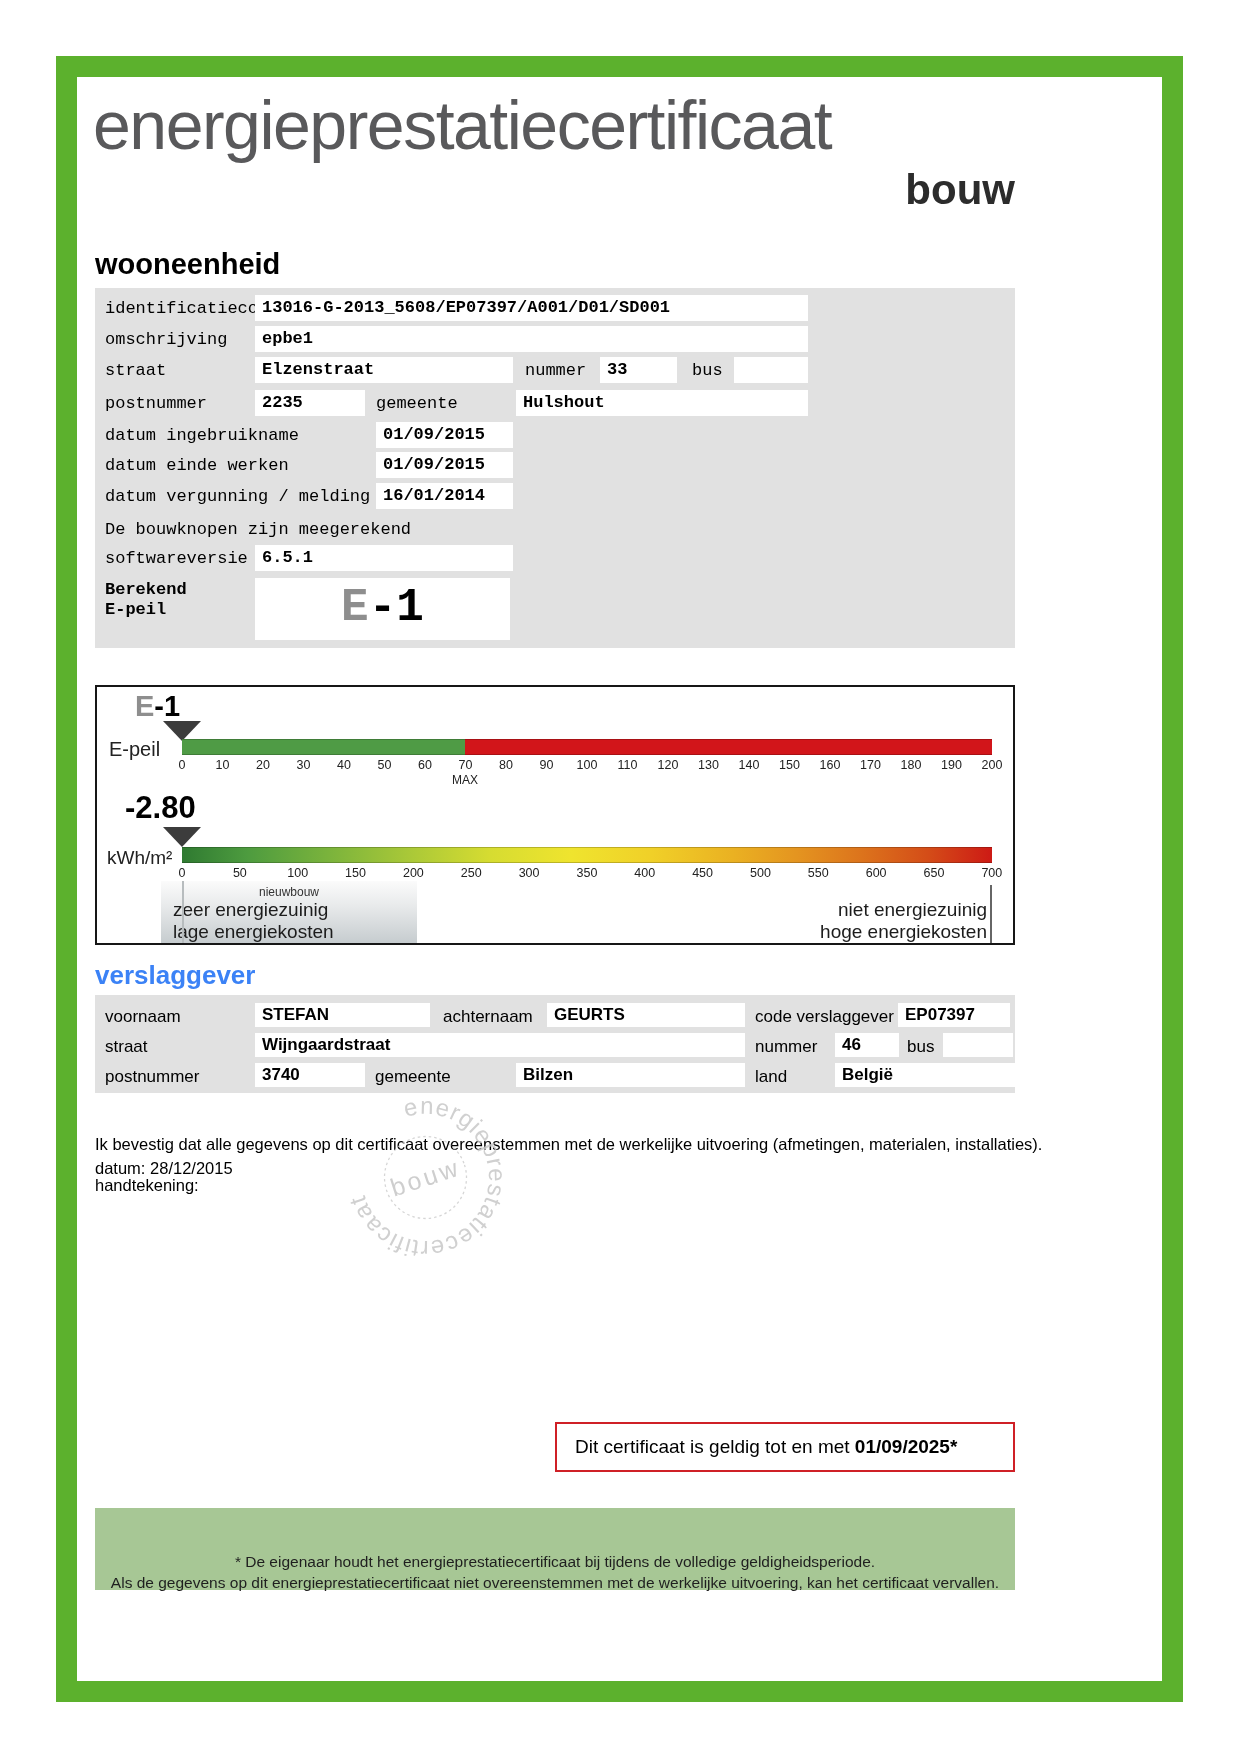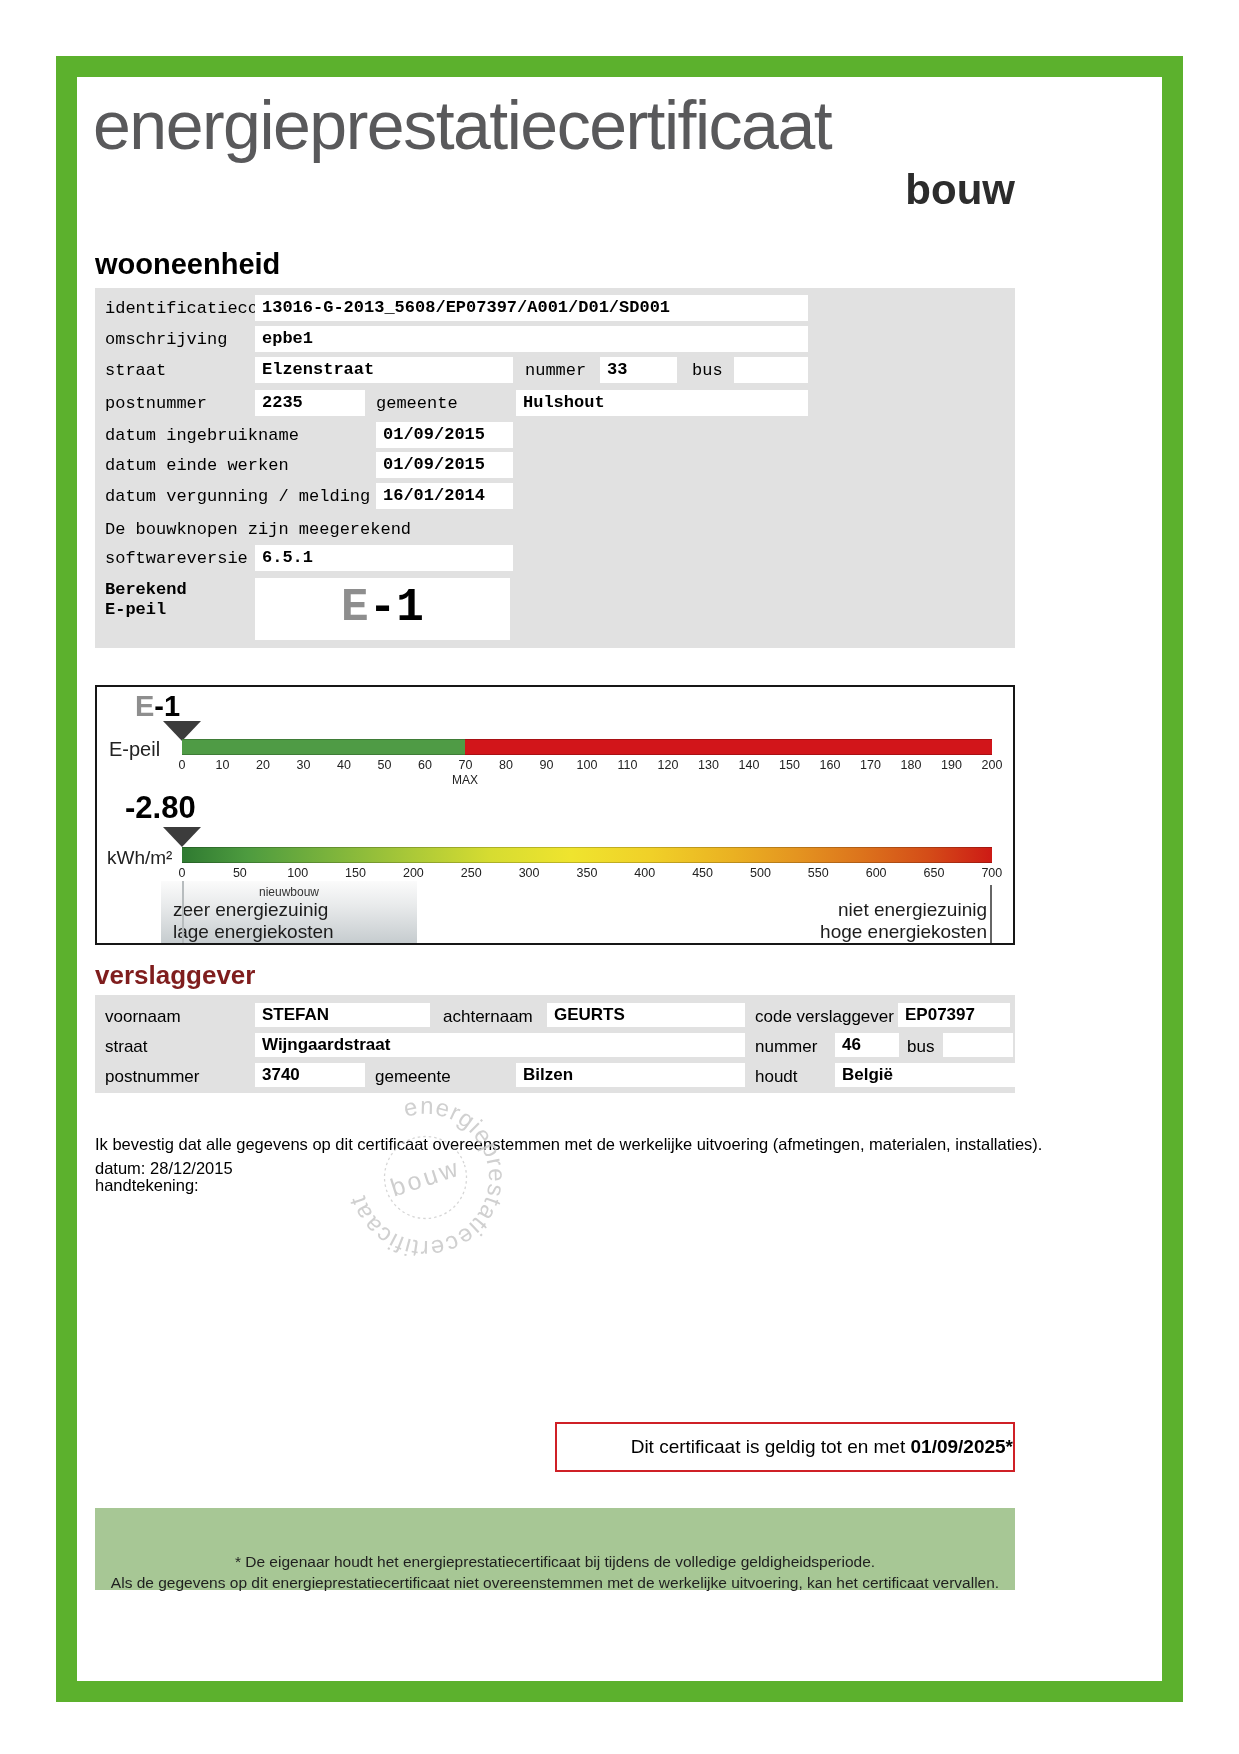--- a/index.html
+++ b/index.html
@@ -5,21 +5,21 @@
   html,body{margin:0;padding:0;background:#ffffff;}
   .page{position:relative;width:1239px;height:1754px;background:#ffffff;
         font-family:"Liberation Sans",sans-serif;color:#000;overflow:hidden;}
   .frame{position:absolute;left:56px;top:56px;width:1127px;height:1646px;
          border:21px solid #5cb12d;box-sizing:border-box;}
   .title{position:absolute;left:93px;top:86px;width:922px;font-size:68px;
          letter-spacing:-1.5px;color:#59595b;white-space:nowrap;}
   .subtitle{position:absolute;left:95px;top:166px;width:920px;text-align:right;
             font-size:42px;font-weight:bold;color:#2c2c2c;}
   .h1{position:absolute;font-weight:bold;font-size:29px;color:#000;}
-  .h2{position:absolute;font-weight:bold;font-size:26px;color:#7f1d1d;}
+  .h2{position:absolute;font-weight:bold;font-size:26px;color:#3b82f6;}
   .panel{position:absolute;background:#e1e1e1;}
   .lbl{position:absolute;font-size:17px;color:#000;white-space:nowrap;}
   .lbl-b{position:absolute;font-size:17px;font-weight:bold;color:#000;white-space:nowrap;}
   .box{position:absolute;background:#ffffff;font-size:17px;font-weight:bold;
        line-height:26px;padding-left:7px;box-sizing:border-box;white-space:nowrap;overflow:hidden;}
   .box2{line-height:24px;}
   .bigbox{position:absolute;background:#ffffff;text-align:center;}
   .bigval{font-size:46px;font-weight:bold;line-height:60px;}
   .gray-letter{color:#8e8e8e;}
   .scalebox{position:absolute;left:95px;top:685px;width:920px;height:260px;
@@ -41,21 +41,21 @@
   .notebox{position:absolute;left:64px;top:194px;width:256px;height:62px;
            background:linear-gradient(180deg,#fbfbfb 0%,#e8eaeb 40%,#c6cccf 100%);}
   .nieuwbouw{text-align:center;font-size:12px;color:#333;padding-top:4px;}
   .noteline{font-size:19px;color:#1c1c1c;line-height:21.5px;padding-left:12px;}
   .rightnote{position:absolute;left:590px;top:212px;width:300px;text-align:right;
              font-size:19px;color:#1c1c1c;line-height:22px;}
   .vline{position:absolute;width:2px;}
   .stmt{position:absolute;left:95px;font-size:16.5px;color:#000;white-space:nowrap;margin-top:27px;}
   .stamp{position:absolute;left:338px;top:1090px;transform:rotate(-18deg);opacity:.85;}
   .validity{position:absolute;left:555px;top:1422px;width:460px;height:50px;
-            border:2px solid #cf2026;box-sizing:border-box;background:#fff;text-align:right;}
+            border:2px solid #cf2026;box-sizing:border-box;background:#fff;}
   .validity-text{font-size:19px;line-height:46px;padding-left:18px;white-space:nowrap;}
   .footer{position:absolute;left:95px;top:1508px;width:920px;height:82px;background:#a7c795;
           text-align:center;font-size:15.5px;color:#1f1f1f;box-sizing:border-box;padding-top:43px;
           line-height:21px;}
 </style>
 </head>
 <body>
 
 <div class="page">
 
@@ -188,21 +188,21 @@
     <span class="box box2" style="left:160px;top:38px;width:490px;height:24px;">Wijngaardstraat</span>
     <span class="lbl" style="left:660px;top:42px;">nummer</span>
     <span class="box box2" style="left:740px;top:38px;width:64px;height:24px;">46</span>
     <span class="lbl" style="left:812px;top:42px;">bus</span>
     <span class="box box2" style="left:848px;top:38px;width:70px;height:24px;"></span>
 
     <span class="lbl" style="left:10px;top:72px;">postnummer</span>
     <span class="box box2" style="left:160px;top:68px;width:110px;height:24px;">3740</span>
     <span class="lbl" style="left:280px;top:72px;">gemeente</span>
     <span class="box box2" style="left:421px;top:68px;width:229px;height:24px;">Bilzen</span>
-    <span class="lbl" style="left:660px;top:72px;">houdt</span>
+    <span class="lbl" style="left:660px;top:72px;">land</span>
     <span class="box box2" style="left:740px;top:68px;width:180px;height:24px;">België</span>
   </div>
 
   <div class="stmt" style="top:1108px;">Ik bevestig dat alle gegevens op dit certificaat overeenstemmen met de werkelijke uitvoering (afmetingen, materialen, installaties).</div>
   <div class="stmt" style="top:1132px;">datum: 28/12/2015</div>
   <div class="stmt" style="top:1149px;">handtekening:</div>
 
   <svg class="stamp" width="175" height="175" viewBox="0 0 175 175">
     <defs>
       <path id="wm-circle" d="M 87.5 24 A 63.5 63.5 0 1 1 87.4 24"></path>

